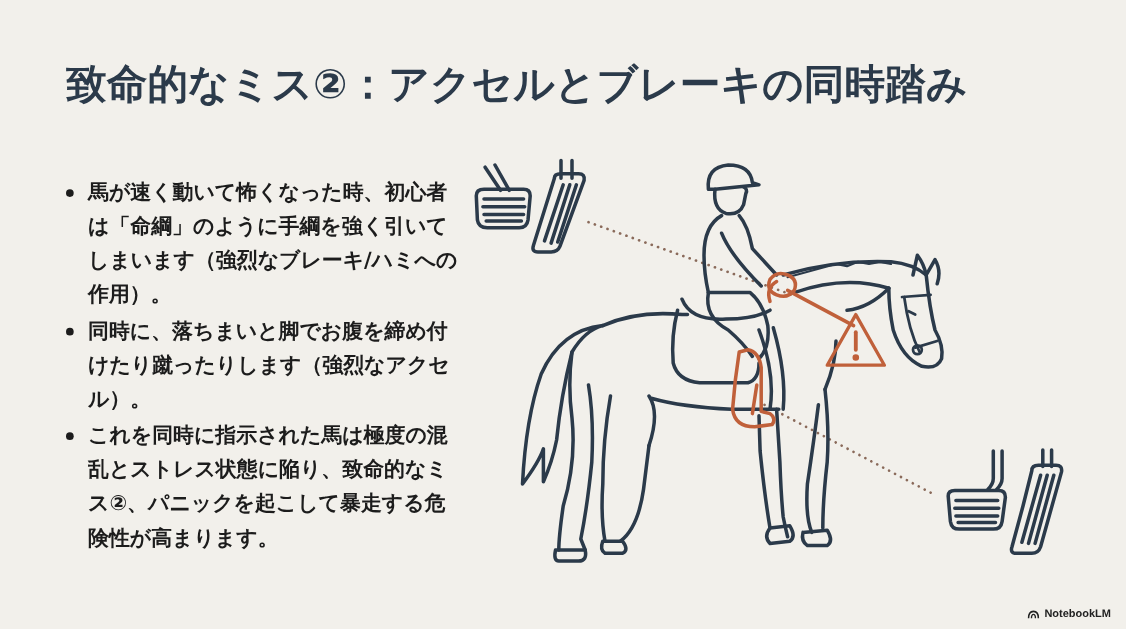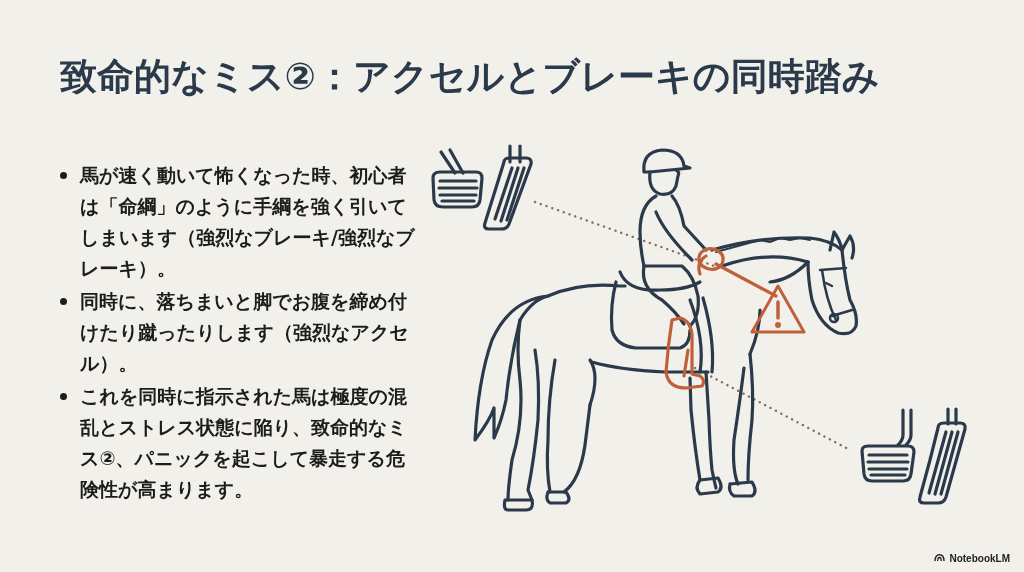--- a/index.html
+++ b/index.html
@@ -24,35 +24,35 @@
       font-size: 19px; font-weight: bold; line-height: 31px;
       color: #1c1c1c; margin-bottom: 2px;
     }
     .bullet-dot {
       position: absolute; left: 2px; top: 12px;
       width: 7px; height: 7px; border-radius: 50%; background: #1c1c1c;
     }
     .illustration { position: absolute; left: 420px; top: 130px; width: 560px; height: 400px; }
     .brand {
       position: absolute; right: 14px; bottom: 8px;
-      display: flex; align-items: flex-start; gap: 4px;
+      display: flex; align-items: center; gap: 4px;
       font-size: 10px; font-weight: bold; color: #222;
       font-family: "Liberation Sans", sans-serif;
     }
     .brand-icon { width: 11px; height: 9px; }
   </style>
 </head>
 <body>
 
 <div class="title">致命的なミス②：アクセルとブレーキの同時踏み</div>
 
 <ul class="bullets">
   <li class="bullet">
     <span class="bullet-dot"></span>
-    <span>馬が速く動いて怖くなった時、初心者は「命綱」のように手綱を強く引いてしまいます（強烈なブレーキ/強烈なブレーキ）。</span>
+    <span>馬が速く動いて怖くなった時、初心者は「命綱」のように手綱を強く引いてしまいます（強烈なブレーキ/ハミへの作用）。</span>
   </li>
   <li class="bullet">
     <span class="bullet-dot"></span>
     <span>同時に、落ちまいと脚でお腹を締め付けたり蹴ったりします（強烈なアクセル）。</span>
   </li>
   <li class="bullet">
     <span class="bullet-dot"></span>
     <span>これを同時に指示された馬は極度の混乱とストレス状態に陥り、致命的なミス②、パニックを起こして暴走する危険性が高まります。</span>
   </li>
 </ul>

